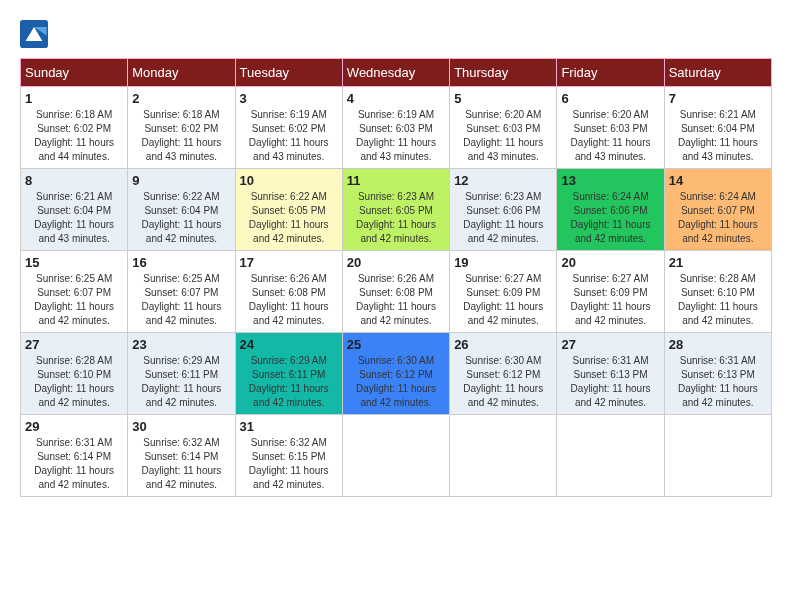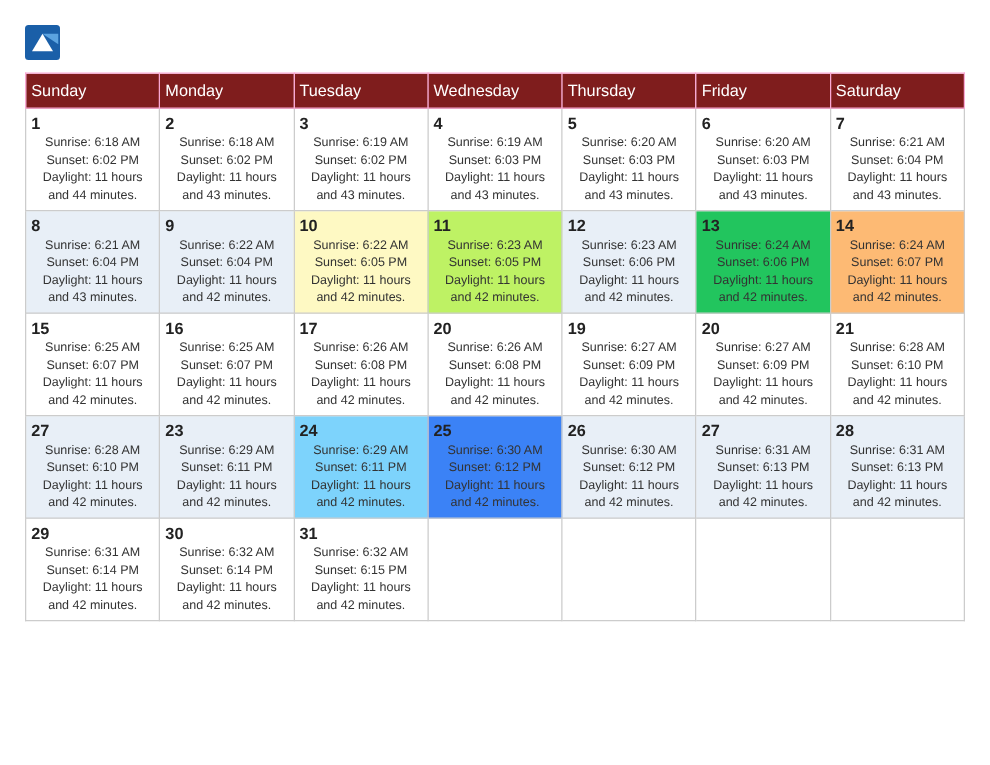--- a/index.html
+++ b/index.html
@@ -306,21 +306,21 @@
         </div>
       </td>
         <td style="background-color: rgb(232, 239, 247);">
         <span class="day-number">23</span>
         <div class="day-info">
           Sunrise: 6:29 AM<br>
           Sunset: 6:11 PM<br>
           Daylight: 11 hours and 42 minutes.
         </div>
       </td>
-        <td style="background-color: #7dd3fc; margin-left: 44px;">
+        <td style="background-color: #14b8a6; margin-left: 44px;">
         <span class="day-number">24</span>
         <div class="day-info">
           Sunrise: 6:29 AM<br>
           Sunset: 6:11 PM<br>
           Daylight: 11 hours and 42 minutes.
         </div>
       </td>
         <td style="background-color: #3b82f6;">
         <span class="day-number">25</span>
         <div class="day-info">

